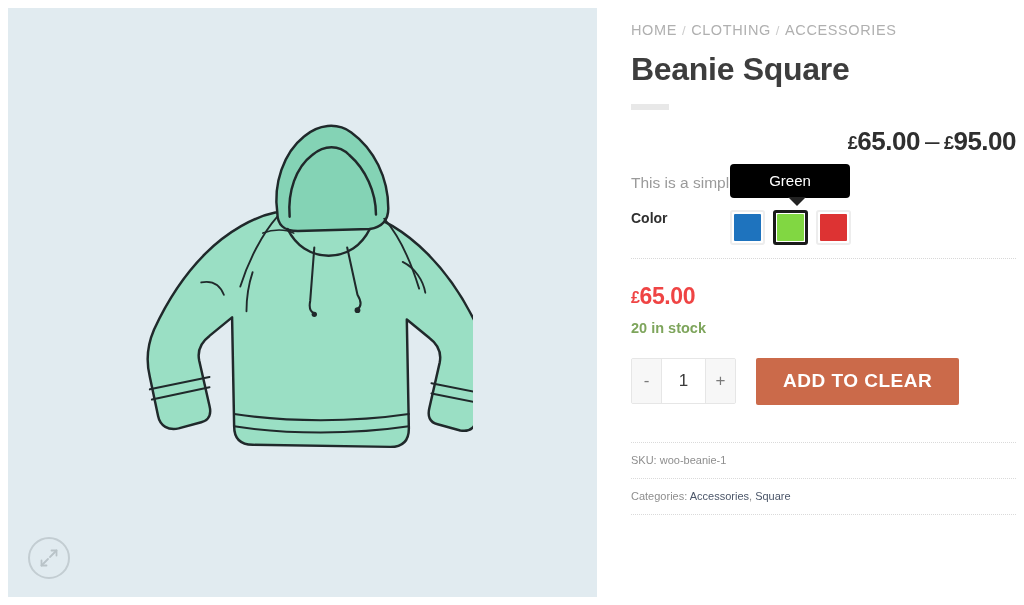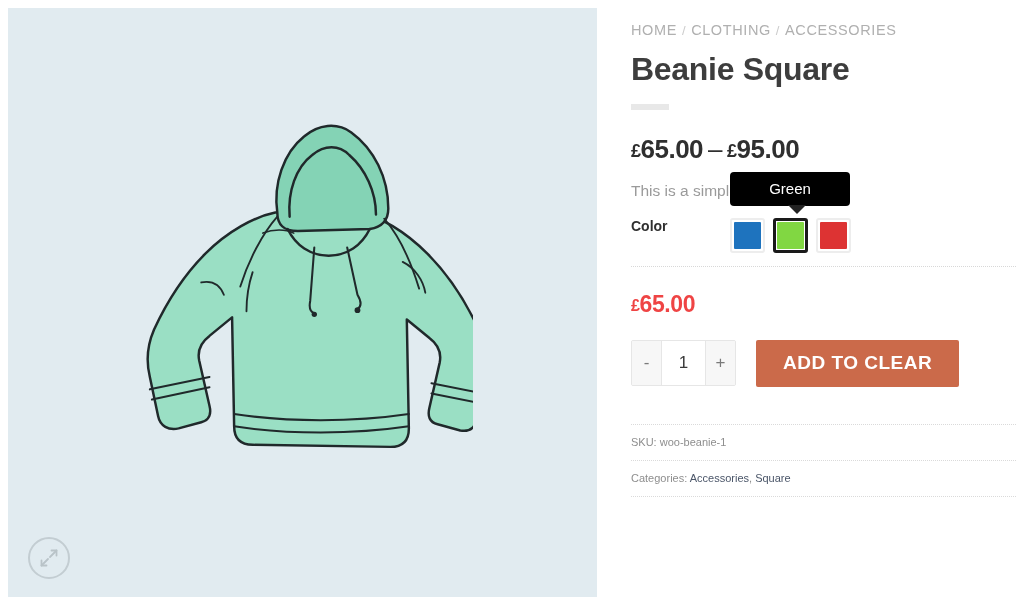--- a/index.html
+++ b/index.html
@@ -67,25 +67,26 @@
     letter-spacing: -0.3px;
     line-height: 1.1;
   }
   .title-rule {
     width: 38px; height: 6px;
     background: #e8e8e8;
     margin-top: 17px;
   }
 
   .price-range {
-    margin-top: 24px;
+    margin-top: 16px;
     font-size: 26px;
     font-weight: 700;
     color: #2f2f2f;
     letter-spacing: -0.5px;
+    text-align: right;
   }
   .price-range .cur { font-size: 18px; vertical-align: 1px; }
   .price-range .dash { font-weight: 400; margin: 0 5px; color: #2f2f2f; }
 
   .short-desc {
     margin-top: 15px;
     font-size: 15.5px;
     color: #9a9a9a;
     line-height: 1.4;
   }
@@ -330,20 +331,21 @@
       </div>
 
     </div>
 
     <div class="dotted-sep"></div>
 
     <div class="single-price">
       <span class="cur">£</span><span>65.00</span>
     </div>
 
+    <div class="stock">20 in stock</div>
 
     <div class="cart-row">
       <div class="qty">
         <div class="qty-btn">-</div>
         <input class="qty-input" type="text" value="1" style="">
         <div class="qty-btn">+</div>
       </div>
       <button class="add-to-cart">ADD TO CLEAR</button>
     </div>
 

